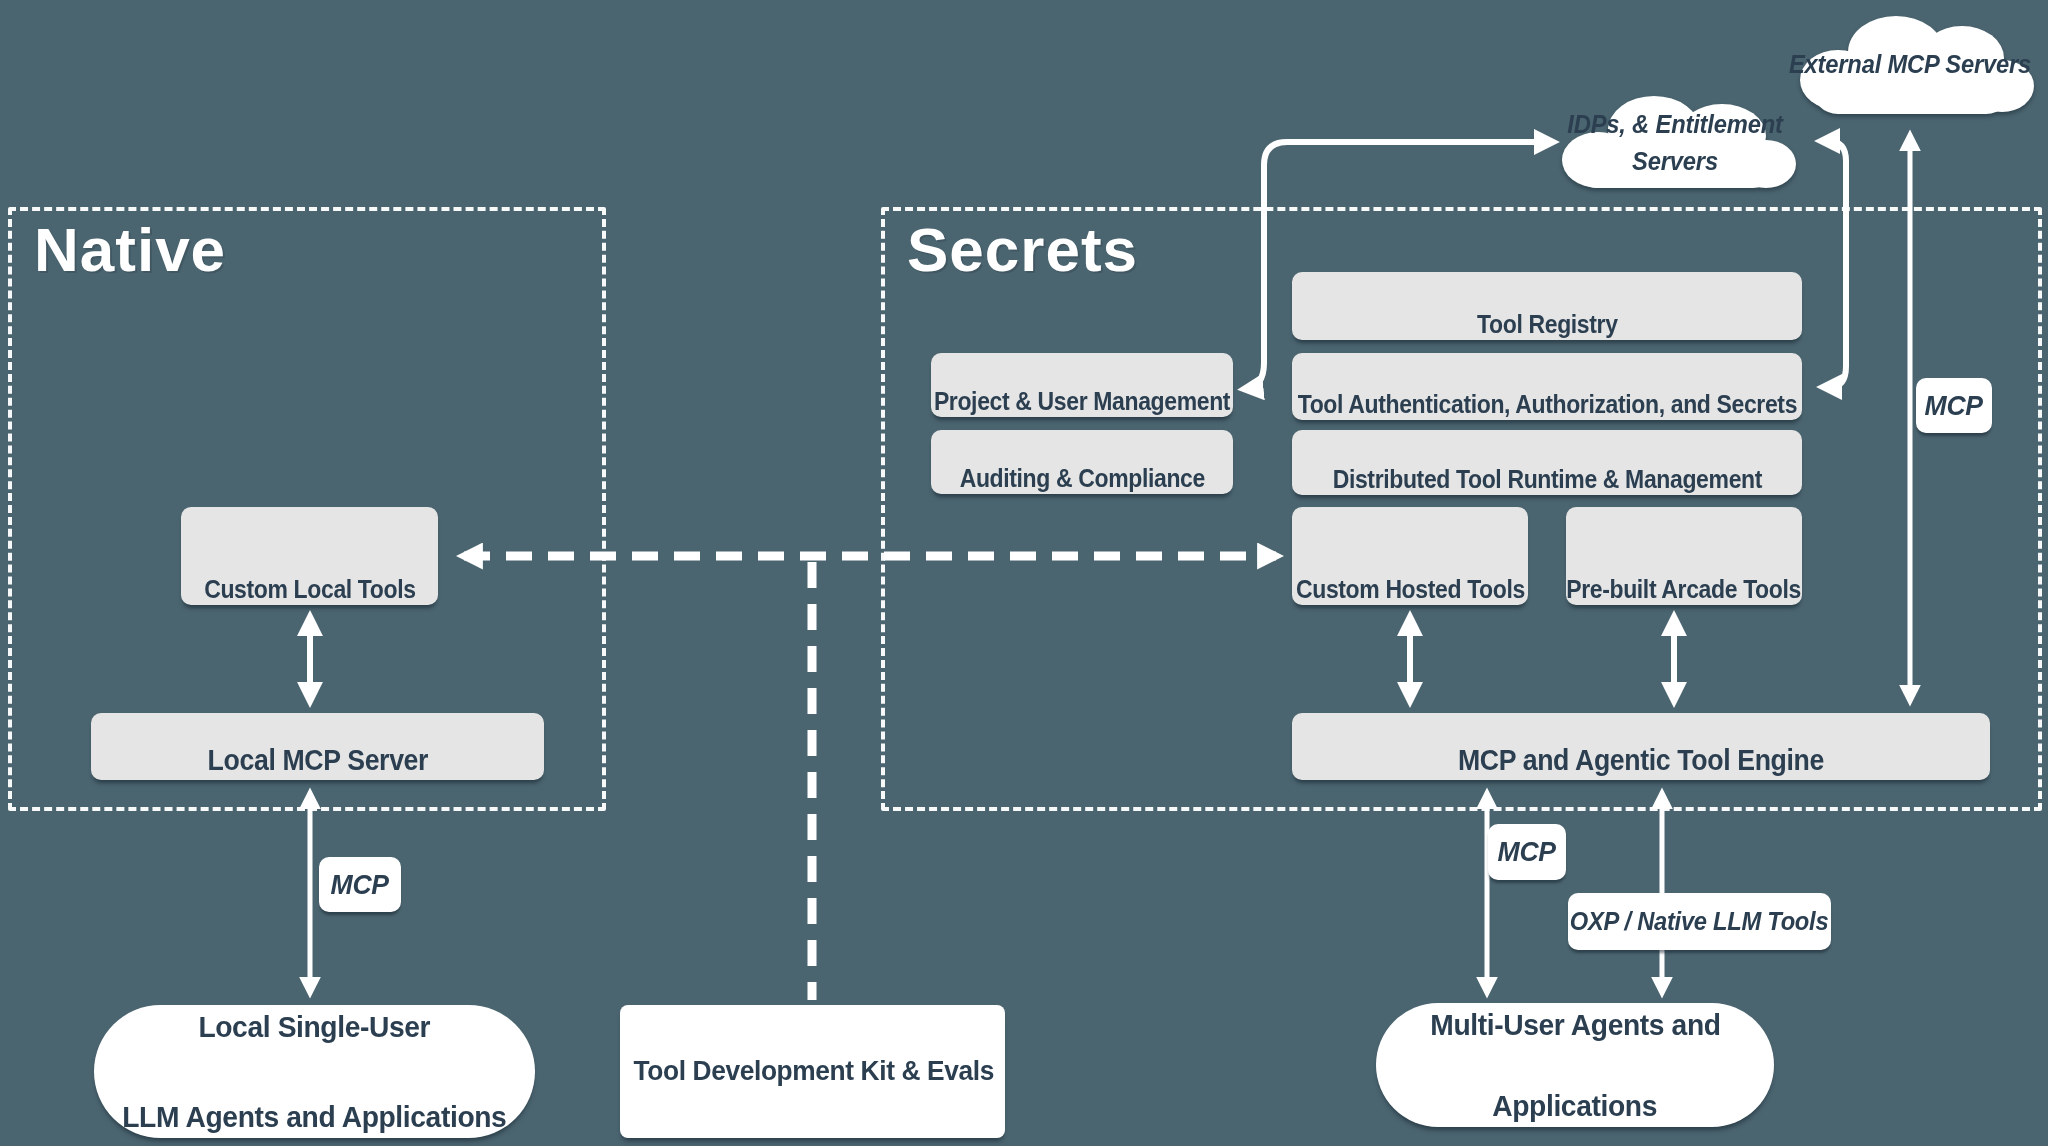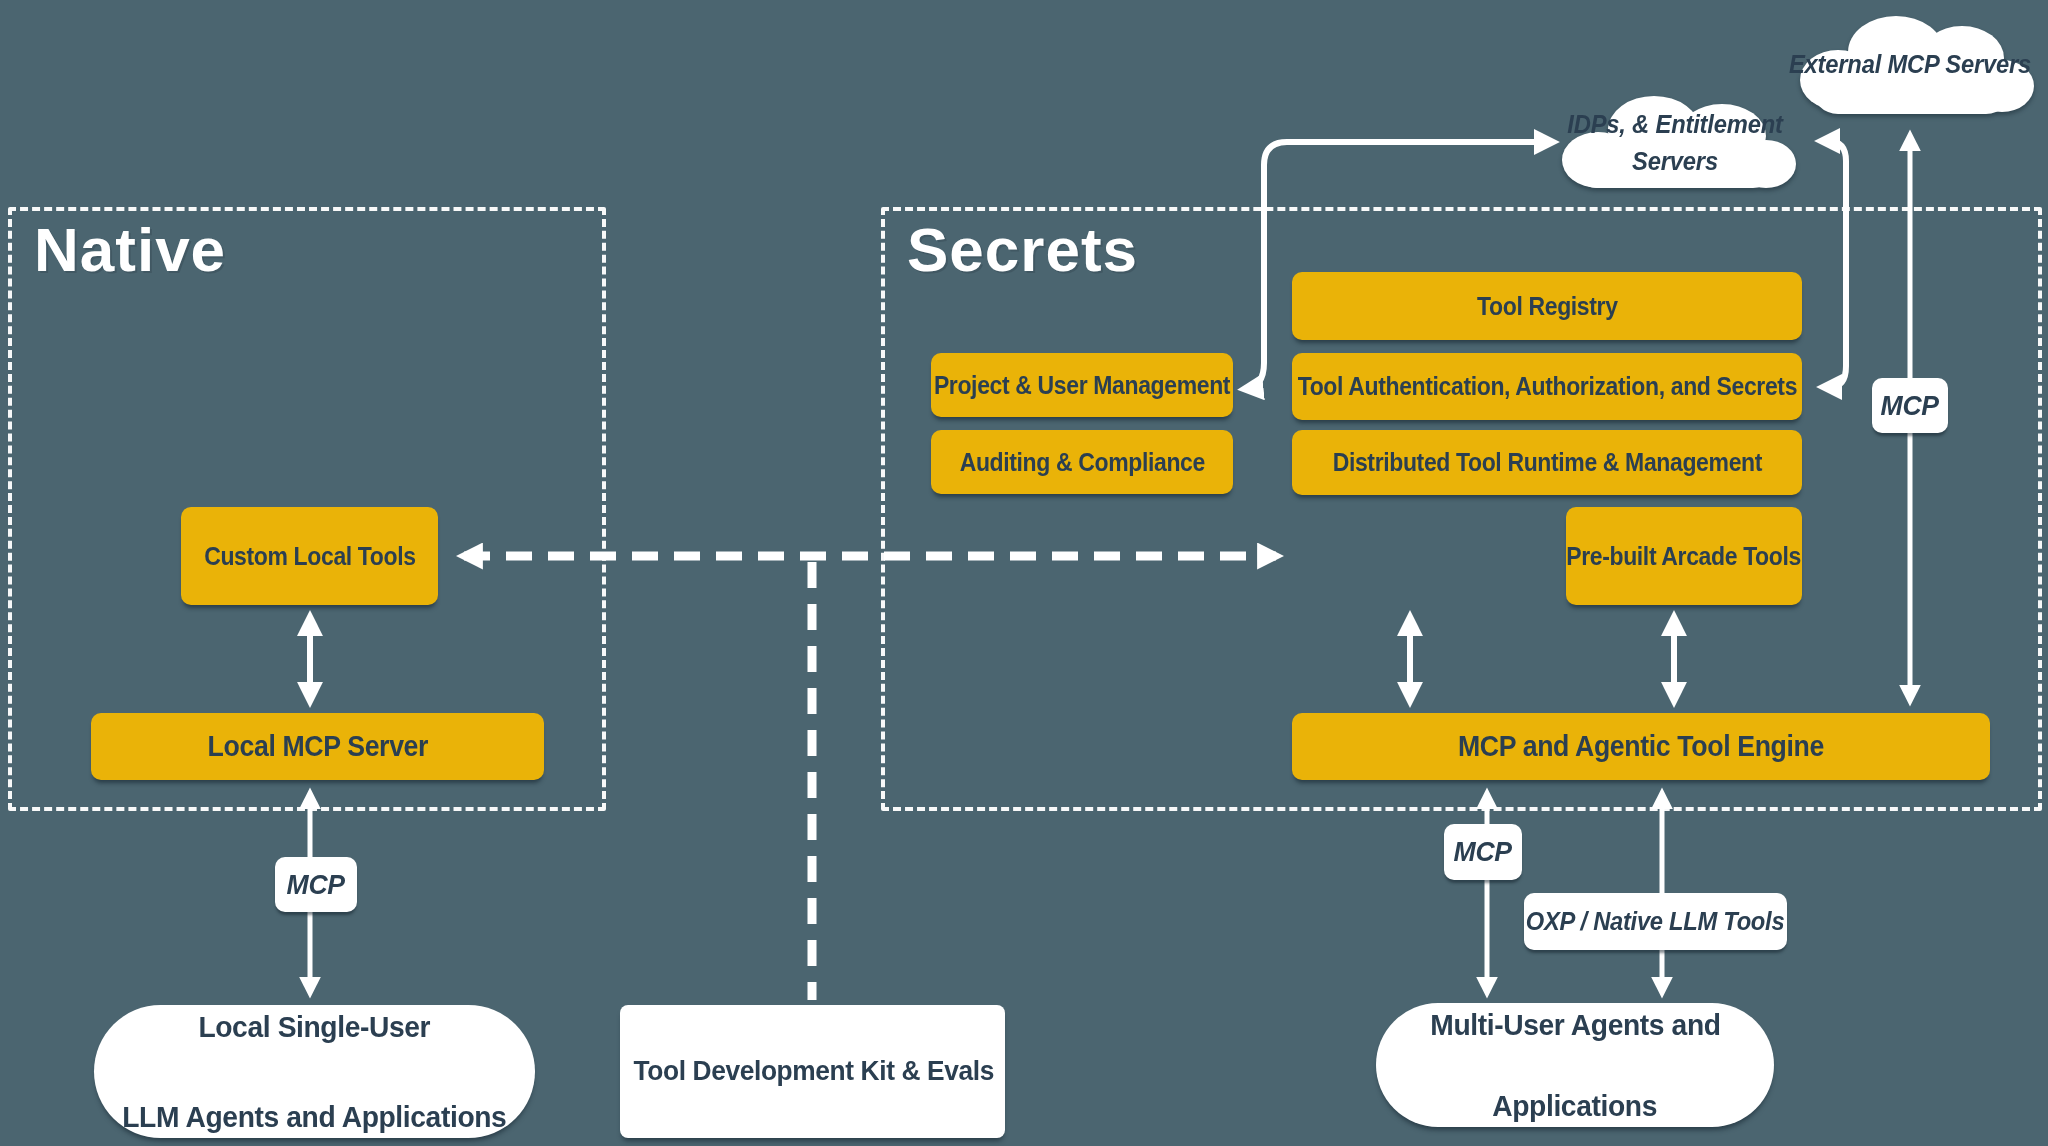--- a/index.html
+++ b/index.html
@@ -16,22 +16,22 @@
   }
   .container-title{
     position:absolute;left:22px;top:6px;
     color:#ffffff;font-weight:bold;font-size:62px;line-height:1.05;
     letter-spacing:1px;
     text-shadow:2px 2px 0 rgba(20,35,45,.18);
     white-space:nowrap;
   }
   
   .node{
-    position:absolute;background:#eab308;border-radius:10px;
-    display:flex;align-items:center;justify-content:center;
+    position:absolute;background:#e5e5e5;border-radius:10px;
+    display:flex;align-items:flex-end;justify-content:center;
     box-shadow:0 5px 4px -2px rgba(15,30,40,.55);
   }
   .node .label{
     color:#2b3f51;font-size:25px;font-weight:bold;
     letter-spacing:-.4px;transform:scaleX(.92);
     white-space:nowrap;text-align:center;line-height:1.3;
   }
   
   .stadium{
     position:absolute;background:#ffffff;border-radius:70px;
@@ -47,20 +47,21 @@
     position:absolute;background:#ffffff;border-radius:8px;
     display:flex;align-items:center;justify-content:flex-end;
     box-shadow:0 5px 5px -2px rgba(15,30,40,.55);
   }
   .terminal-rect .label{font-size:28px;}
   
   .badge{
     position:absolute;background:#ffffff;border-radius:10px;
     display:flex;align-items:center;justify-content:center;
     box-shadow:0 4px 3px -1px rgba(15,30,40,.5);
+    margin-left:44px;
   }
   .badge .label{
     color:#2b3f51;font-style:italic;font-weight:bold;
     font-size:28px;letter-spacing:-.3px;transform:scaleX(.95);white-space:nowrap;
   }
   .badge.small .label{font-size:25px;}
   
   .cloud{position:absolute;}
   .cloud svg{position:absolute;left:0;top:0;
     filter:drop-shadow(0 3px 2px rgba(10,25,35,.4));}
@@ -152,20 +153,23 @@
   </div>
 
   <div class="node layer-top" style="left:1292px;top:353px;width:510px;height:67px">
     <span class="label">Tool Authentication, Authorization, and Secrets</span>
   </div>
 
   <div class="node layer-top" style="left:1292px;top:430px;width:510px;height:65px">
     <span class="label">Distributed Tool Runtime &amp; Management</span>
   </div>
 
+  <div class="node layer-top" style="left:1292px;top:507px;width:236px;height:98px">
+    <span class="label">Custom Hosted Tools</span>
+  </div>
 
   <div class="node layer-top" style="left:1292px;top:713px;width:698px;height:67px">
     <span class="label" style="font-size:29px">MCP and Agentic Tool Engine</span>
   </div>
 
   <div class="node layer-top" style="left:1566px;top:507px;width:236px;height:98px">
     <span class="label">Pre-built Arcade Tools</span>
   </div>
 
   <div class="badge layer-top" style="left:1872px;top:378px;width:76px;height:55px">

